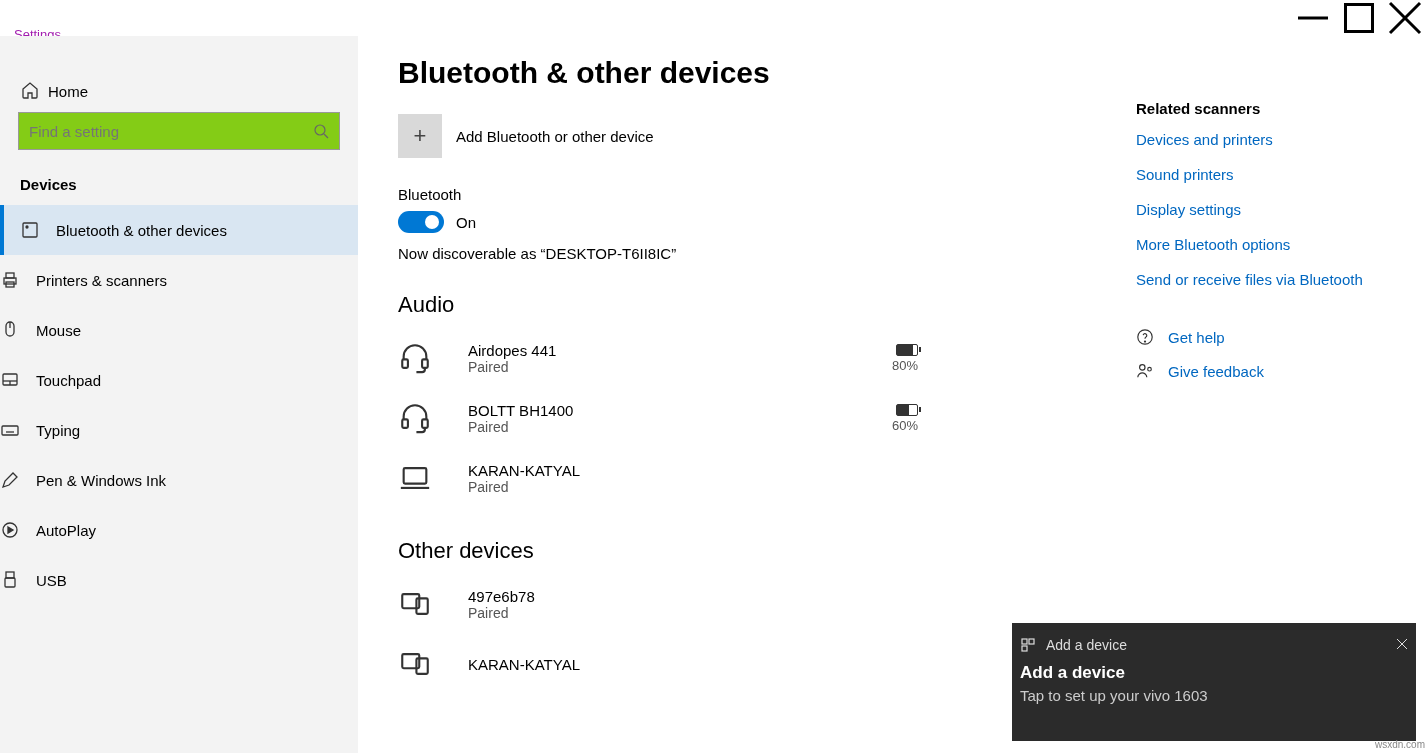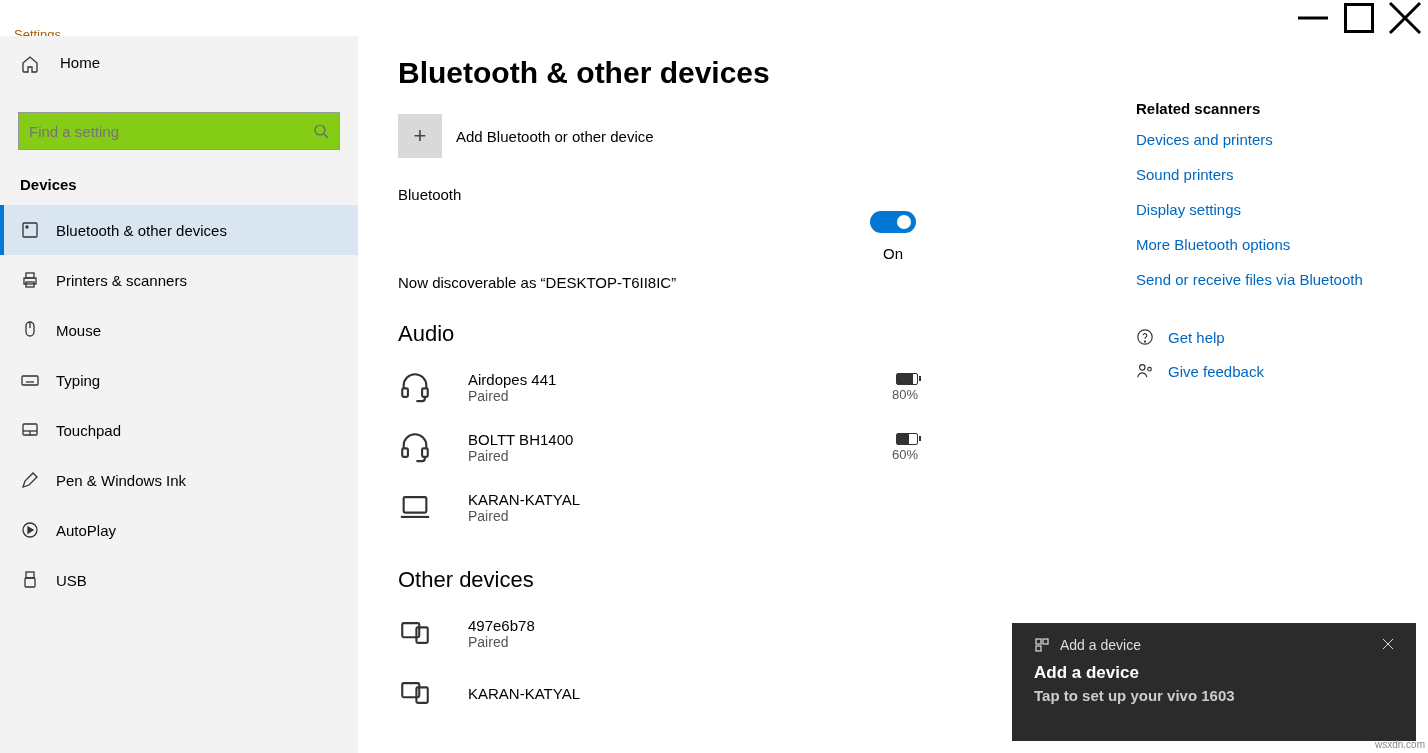--- a/index.html
+++ b/index.html
@@ -1,61 +1,61 @@
 <!DOCTYPE html>
 <html><head>
 <meta charset="utf-8">
 <style>
 * { margin: 0; padding: 0; box-sizing: border-box; font-family: "Segoe UI", Arial, sans-serif; }
 body { background: #fff; width: 1428px; height: 753px; overflow: hidden; position: relative; }
 .titlebar { height: 36px; display: flex; align-items: center; }
-.titlebar-title { font-size: 13px; color: #a16207; padding-left: 14px; flex: 1; margin-top: 33px; }
+.titlebar-title { font-size: 13px; color: #a21caf; padding-left: 14px; flex: 1; margin-top: 33px; }
 .win-controls { display: flex; }
 .win-btn { width: 46px; height: 36px; display: flex; align-items: center; justify-content: center; color: #000; cursor: pointer; }
 .app { display: flex; height: calc(100% - 36px); }
 .sidebar { width: 358px; background: #f3f3f3; padding-top: 18px; position: relative; }
-.home-row { display: flex; align-items: flex-start; height: 46px; padding-left: 20px; cursor: pointer; font-size: 15px; gap: 20px; }
+.home-row { display: flex; align-items: flex-end; height: 46px; padding-left: 20px; cursor: pointer; font-size: 15px; gap: 8px; }
 .search { margin: 12px 18px 16px 18px; height: 38px; border: 1px solid #999; background: #84cc16; display: flex; align-items: center; padding: 0 10px; }
 .search input { flex: 1; border: none; outline: none; font-size: 15px; background: transparent; }
 .section-label { padding: 10px 0 12px 20px; font-size: 15px; font-weight: 600; }
-.nav-item { display: flex; align-items: center; height: 50px; padding-left: 20px; gap: 16px; cursor: pointer; font-size: 15px; }
+.nav-item { display: flex; align-items: center; height: 50px; gap: 16px; cursor: pointer; font-size: 15px; }
 .nav-item.active { background: #d9e6f2; border-left: 4px solid #0078d4; padding-left: 16px; }
 .nav-icon { width: 20px; height: 20px; color: #333; display: flex; align-items: center; justify-content: center; }
 .main { flex: 1; padding: 20px 40px; overflow-y: auto; }
 .page-title { font-size: 30px; font-weight: 600; margin-bottom: 24px; }
 .add-row { display: flex; align-items: center; gap: 14px; margin-bottom: 28px; cursor: pointer; }
 .add-box { width: 44px; height: 44px; background: #d9d9d9; display: flex; align-items: center; justify-content: center; font-size: 22px; color: #444; }
 .add-label { font-size: 15px; }
 .subhead { font-size: 15px; margin-bottom: 8px; }
-.toggle-row { display: flex; align-items: center; gap: 12px; margin-bottom: 12px; flex-direction: column; }
+.toggle-row { display: flex; align-items: center; gap: 12px; margin-bottom: 12px; }
 .toggle { width: 46px; height: 22px; background: #0078d4; border-radius: 11px; position: relative; cursor: pointer; }
 .toggle::after { content: ""; position: absolute; width: 14px; height: 14px; background: #fff; border-radius: 50%; top: 4px; right: 5px; }
 .toggle-label { font-size: 15px; }
 .discoverable { font-size: 15px; margin-bottom: 30px; }
 .group-head { font-size: 22px; font-weight: 500; margin: 10px 0 10px; }
 .device-row { display: flex; align-items: center; height: 60px; gap: 36px; width: 520px; cursor: pointer; }
 .dev-icon { width: 34px; height: 34px; color: #333; display:flex; align-items:center; justify-content:center; }
 .dev-text { flex: 1; display: flex; flex-direction: column; }
 .dev-name { font-size: 15px; }
 .dev-status { font-size: 14px; color: #555; }
 .dev-batt { display: flex; flex-direction: column; align-items: flex-end; gap: 2px; }
 .batt-pct { font-size: 13px; color: #555; }
 .batt-icon { width: 22px; height: 12px; border: 1.5px solid #333; border-radius: 2px; position: relative; }
 .batt-icon::after { content: ""; position: absolute; right: -4px; top: 2px; width: 2px; height: 5px; background: #333; }
 .batt-fill { height: 100%; background: #333; }
 .right-col { position: absolute; top: 100px; left: 1136px; width: 260px; }
 .right-head { font-size: 15px; font-weight: 600; margin-bottom: 14px; }
 .link { color: #0067c0; font-size: 15px; margin-bottom: 18px; cursor: pointer; display: block; }
 .help-row { display: flex; align-items: center; gap: 14px; margin-top: 40px; margin-bottom: 16px; cursor: pointer; }
 .help-row .link { margin-bottom: 0; }
-.toast { position: absolute; right: 12px; bottom: 12px; width: 404px; height: 118px; background: #2b2b2b; color: #fff; padding: 14px 22px; display:flex; flex-direction:column; }
+.toast { position: absolute; right: 12px; bottom: 12px; width: 404px; height: 118px; background: #2b2b2b; color: #fff; padding: 14px 8px; display:flex; flex-direction:column; }
 .toast-top { display: flex; align-items: center; gap: 10px; font-size: 14px; color: #ddd; }
 .toast-close { margin-left: auto; cursor: pointer; color: #ddd; }
 .toast-title { font-size: 17px; font-weight: 600; margin-top: 10px; }
-.toast-msg { font-size: 15px; color: #ccc; margin-top: 4px; font-weight: bold; }
+.toast-msg { font-size: 15px; color: #ccc; margin-top: 4px; }
 .watermark { position: absolute; right: 3px; bottom: 3px; font-size: 10px; color: #888; }
 svg { width: 100%; height: 100%; }
 </style>
 </head>
 <body>
 
 <div class="titlebar">
   <div class="titlebar-title">Settings</div>
   <div class="win-controls">
     <div class="win-btn">
@@ -120,38 +120,38 @@
           <svg viewBox="0 0 20 20" fill="none" stroke="currentColor" stroke-width="1.3">
             <rect x="6" y="2" width="8" height="14" rx="4"></rect>
             <line x1="10" y1="2" x2="10" y2="8"></line>
           </svg>
         </span>
       <span>Mouse</span>
     </div>
     <div class="nav-item">
       <span class="nav-icon">
           <svg viewBox="0 0 20 20" fill="none" stroke="currentColor" stroke-width="1.3">
+            <rect x="3" y="4" width="14" height="11" rx="1"></rect>
+            <line x1="3" y1="11" x2="17" y2="11"></line>
+            <line x1="10" y1="11" x2="10" y2="15"></line>
+          </svg>
+        </span>
+      <span>Touchpad</span>
+    </div>
+    <div class="nav-item">
+      <span class="nav-icon">
+          <svg viewBox="0 0 20 20" fill="none" stroke="currentColor" stroke-width="1.3">
             <rect x="2" y="6" width="16" height="9" rx="1"></rect>
             <line x1="5" y1="9" x2="5" y2="9"></line>
             <line x1="8" y1="9" x2="8" y2="9"></line>
             <line x1="11" y1="9" x2="11" y2="9"></line>
             <line x1="6" y1="12" x2="14" y2="12"></line>
           </svg>
         </span>
       <span>Typing</span>
-    </div>
-    <div class="nav-item">
-      <span class="nav-icon">
-          <svg viewBox="0 0 20 20" fill="none" stroke="currentColor" stroke-width="1.3">
-            <rect x="3" y="4" width="14" height="11" rx="1"></rect>
-            <line x1="3" y1="11" x2="17" y2="11"></line>
-            <line x1="10" y1="11" x2="10" y2="15"></line>
-          </svg>
-        </span>
-      <span>Touchpad</span>
     </div>
     <div class="nav-item">
       <span class="nav-icon">
           <svg viewBox="0 0 20 20" fill="none" stroke="currentColor" stroke-width="1.3">
             <path d="M3 17l2-6 8-8 4 4-8 8-6 2z"></path>
           </svg>
         </span>
       <span>Pen &amp; Windows Ink</span>
     </div>
     <div class="nav-item">

